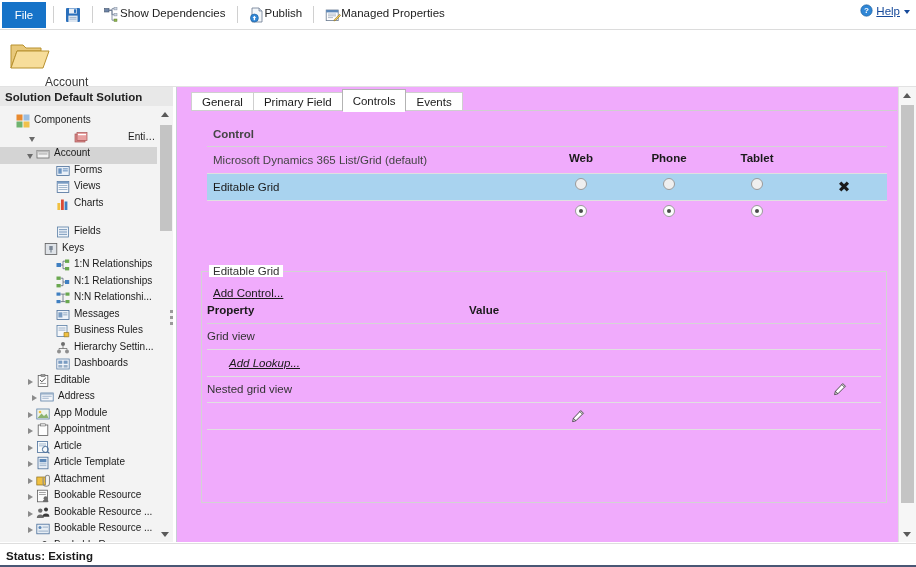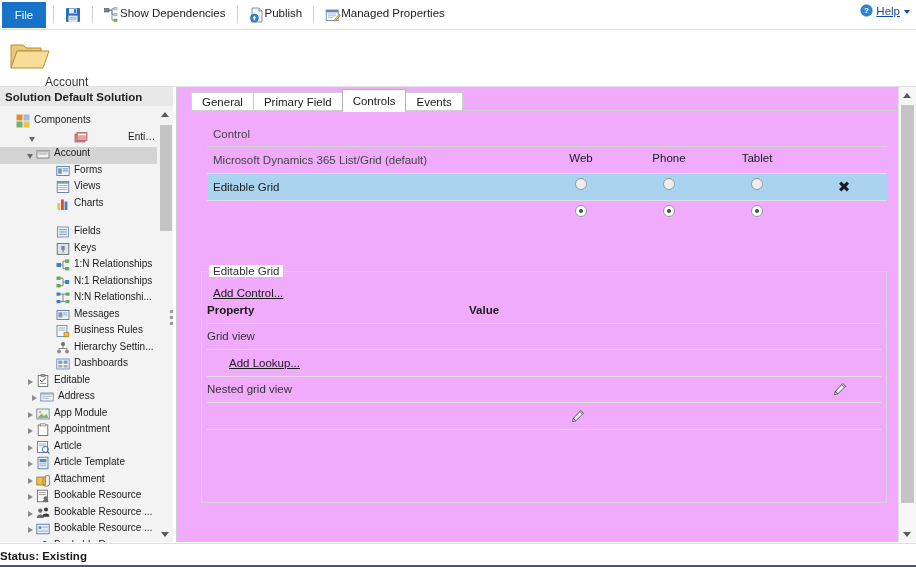--- a/index.html
+++ b/index.html
@@ -169,21 +169,21 @@
 
   
   .ctrltable {
     position: absolute; left: 30px; top: 35px; width: 680px;
   }
   .ct-row {
     display: flex; align-items: center; height: 26px;
     border-bottom: 1px solid #e0e0e0; font-size: 11.5px;
   }
   .ct-head {
-    font-weight: normal; color: #1a1a1a; border-bottom: 1px solid #d5d5d5;
+    font-weight: bold; color: #1a1a1a; border-bottom: 1px solid #d5d5d5;
     height: 24px;
   }
   .ct-c-name { width: 330px; padding-left: 6px; box-sizing: border-box; color: #444; }
   .ct-c-dev  { width: 88px; text-align: center; margin-top: 48px; }
   .ct-c-act  { width: 86px; text-align: center; }
   .ct-row.sel { background: #a9d3ef; }
   .ct-row.sel .ct-c-name { color: #1a1a1a; }
   .radio {
     width: 12px; height: 12px; border-radius: 50%;
     border: 1px solid #9a9a9a; background: #efefef;
@@ -219,40 +219,40 @@
   }
   .pr-row {
     display: flex; align-items: center; height: 25.5px;
     border-bottom: 1px solid #e0e0e0; font-size: 11.5px; color: #333;
   }
   .pr-head { font-weight: bold; color: #1a1a1a; border-bottom: 1px solid #d5d5d5; }
   .pr-c-prop { width: 262px; box-sizing: border-box; }
   .pr-c-val  { width: 330px; box-sizing: border-box; }
   .pr-c-edit { width: 82px; display: flex; justify-content: center; }
   .indent1 { padding-left: 22px; }
-  .link-in { text-decoration: underline; cursor: pointer; color: #1a1a1a; }
+  .link-in { text-decoration: underline; cursor: pointer; color: #1a1a1a; font-style: italic; }
   .pencil { width: 14px; height: 14px; cursor: pointer; display:block; }
 
   
   .main-sb {
     position: absolute; right: 0; top: 87px; width: 17px; height: 455px;
     background: #f6f6f6; border-left: 1px solid #e0e0e0;
   }
   .main-thumb {
     position: absolute; left: 2px; top: 18px; width: 13px; height: 398px;
     background: #c4c4c4; cursor: pointer;
   }
 
   
   .statusbar {
     position: absolute; left: 0; bottom: 0; width: 916px; height: 24px;
     background: #ffffff; border-top: 1px solid #dedede;
     display: flex; align-items: center;
     font-size: 11.5px; font-weight: bold; color: #1a1a1a;
-    box-sizing: border-box;
+    padding-left: 6px; box-sizing: border-box;
   }
   .bottom-accent {
     position: absolute; left: 0; bottom: 0; width: 916px; height: 2px;
     background: #4a5775;
   }
 </style>
 </head>
 <body>
 
 <div class="cmdbar">
@@ -408,21 +408,21 @@
       <div class="tnode" style="padding-left: 44px; margin-top: 12px;">
         <span class="texp"></span>
         <svg class="tico" viewBox="0 0 14 14">
           <rect x="1.5" y="2" width="11" height="10" fill="#eef3f9" stroke="#5b7fa6" stroke-width="0.8"></rect>
           <rect x="3" y="4" width="8" height="1.2" fill="#89a5c3"></rect>
           <rect x="3" y="6.4" width="8" height="1.2" fill="#89a5c3"></rect>
           <rect x="3" y="8.8" width="8" height="1.2" fill="#89a5c3"></rect>
         </svg>
         <span class="tlabel">Fields</span>
       </div>
-      <div class="tnode" style="padding-left: 44px;">
+      <div class="tnode" style="padding-left: 32px;">
         <span class="texp"></span>
         <svg class="tico" viewBox="0 0 14 14">
           <rect x="1.2" y="1.5" width="11.6" height="11" fill="#dfe3e8" stroke="#5d5d5d" stroke-width="0.8"></rect>
           <rect x="5.3" y="4" width="3.4" height="4" fill="#7b8796"></rect>
           <rect x="6.4" y="7.5" width="1.2" height="3" fill="#7b8796"></rect>
         </svg>
         <span class="tlabel">Keys</span>
       </div>
       <div class="tnode" style="padding-left: 44px;">
         <span class="texp"></span>

